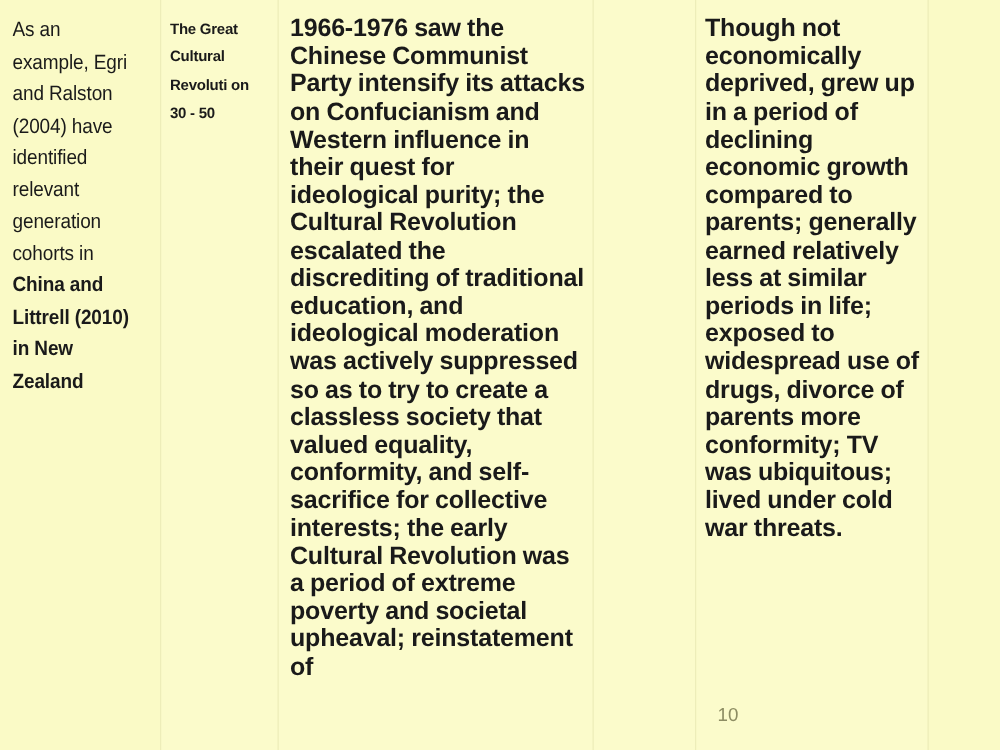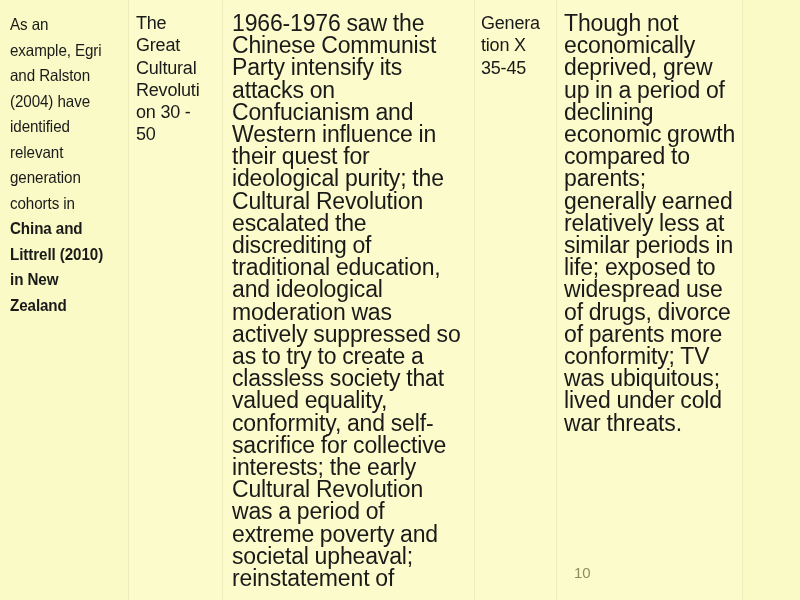--- a/index.html
+++ b/index.html
@@ -66,30 +66,30 @@
   .t-narrow {
     font-family: "Liberation Sans Narrow", "Liberation Sans", sans-serif;
     font-size: 16.5px;
     line-height: 25.5px;
     font-weight: 400;
     letter-spacing: -0.1px;
     transform: scaleX(0.92);
     transform-origin: left top;
   }
   .t-bold {
-    font-size: 23px;
+    font-size: 20px;
     line-height: 22.2px;
-    font-weight: normal;
+    font-weight: bold;
     letter-spacing: -0.15px;
     word-spacing: -0.4px;
   }
   .t-bold-sm {
-    font-size: 18px;
+    font-size: 12px;
     line-height: 22.3px;
-    font-weight: normal;
+    font-weight: bold;
     letter-spacing: -0.2px;
   }
 
   .col1 .lead { font-weight: 400; }
   .col1 .tail { font-weight: bold; }
 
   
   .divider {
     position: absolute;
     top: 0;
@@ -126,21 +126,20 @@
     <div class="divider" style="left:474px;"></div>
     <div class="divider" style="left:556px;"></div>
     <div class="divider" style="left:742px;"></div>
 
     <div class="cell col1 t-narrow"><span class="lead">As an example, Egri and Ralston (2004) have identified relevant generation cohorts in </span><span class="tail">China and Littrell (2010) in New Zealand</span></div>
 
     <div class="cell col2 t-bold-sm">The Great Cultural Revoluti on 30 - 50</div>
 
     <div class="cell col3 t-bold">1966-1976 saw the Chinese Communist Party intensify its attacks on Confucianism and Western influence in their quest for ideological purity; the Cultural Revolution escalated the discrediting of traditional education, and ideological moderation was actively suppressed so as to try to create a classless society that valued equality, conformity, and self-sacrifice for collective interests; the early Cultural Revolution was a period of extreme poverty and societal upheaval; reinstatement of</div>
 
-    <div class="cell col4 t-bold-sm">Genera tion X 35-45</div>
 
     <div class="cell col5 t-bold">Though not economically deprived, grew up in a period of declining economic growth compared to parents; generally earned relatively less at similar periods in life; exposed to widespread use of drugs, divorce of parents more conformity; TV was ubiquitous; lived under cold war threats.</div>
 
   </div>
 
   <div id="page-number">10</div>
 
 </div>
 
 </body></html>

